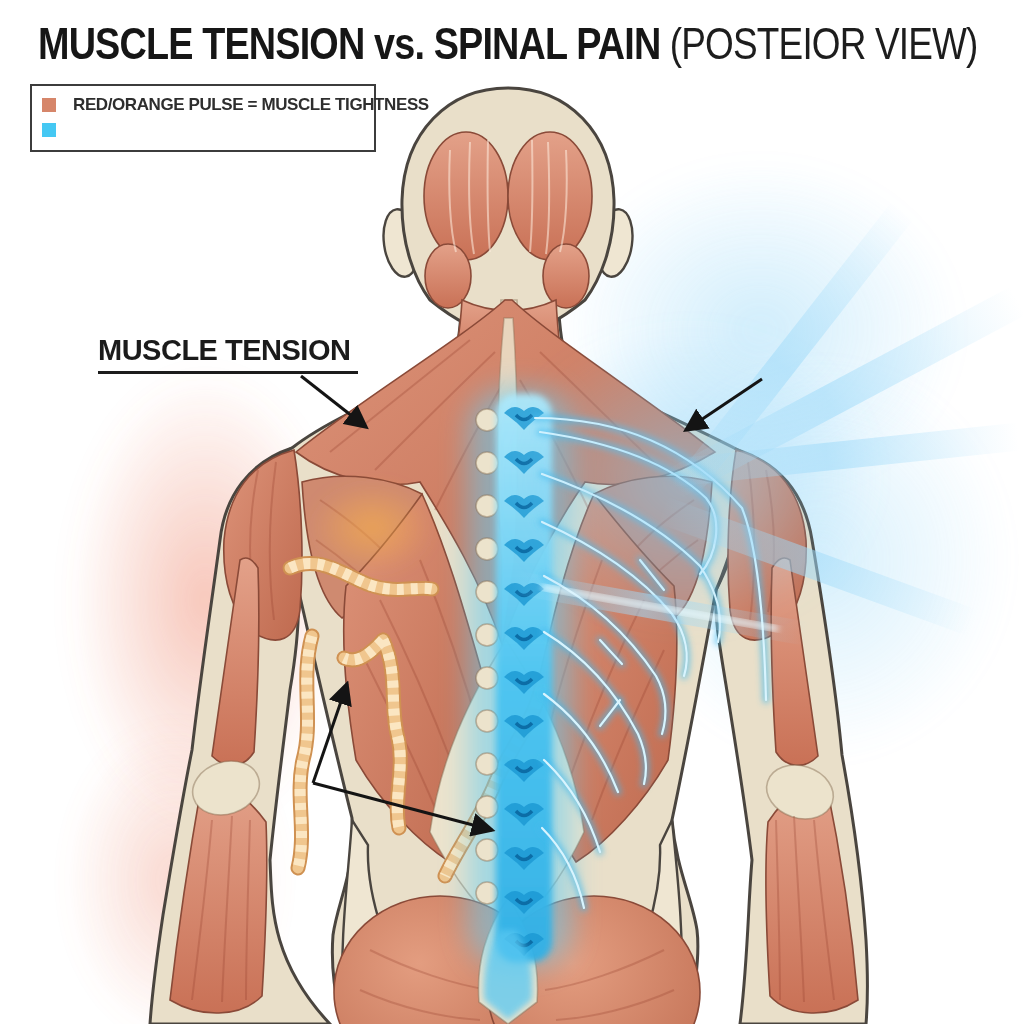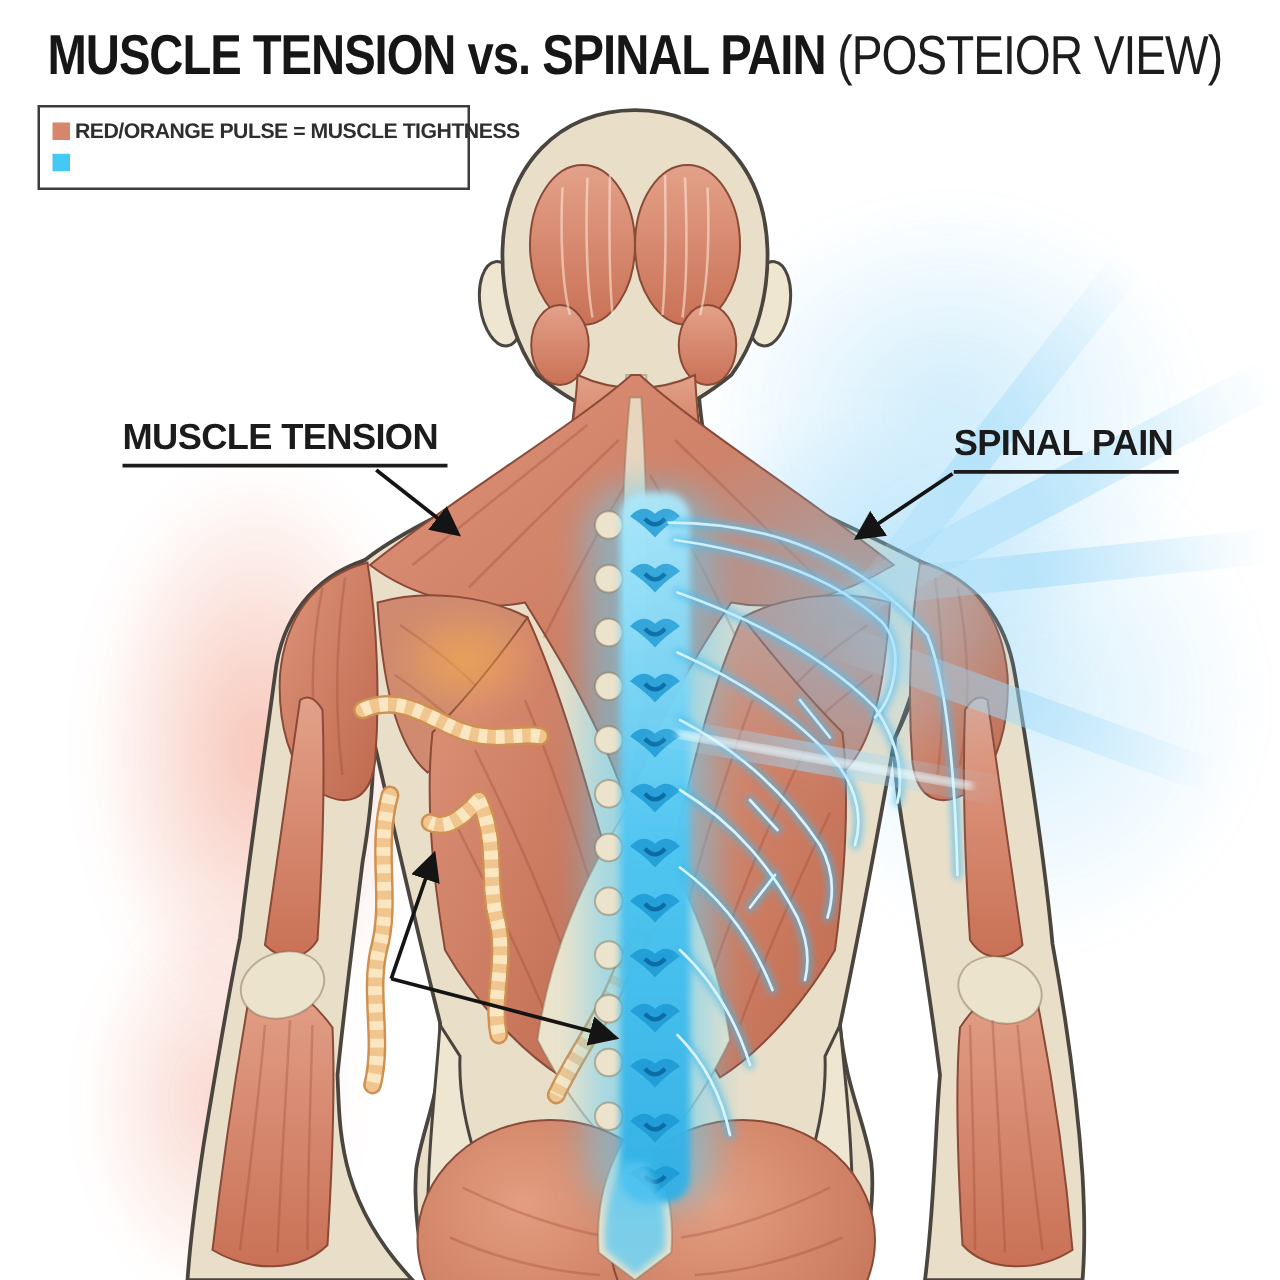--- a/index.html
+++ b/index.html
@@ -9,21 +9,21 @@
   svg{position:absolute;left:0;top:0;}
 
   
   .title{position:absolute;left:38px;top:18px;white-space:nowrap;
          transform:scaleX(.84);transform-origin:left top;color:#161616;}
   .title .t-main{font-size:45px;font-weight:800;letter-spacing:-1px;}
   .title .t-suffix{font-size:44px;font-weight:400;letter-spacing:-1px;color:#1d1d1d;}
 
   .legend{position:absolute;left:30px;top:84px;width:346px;border:2px solid #3c3c3c;
           background:#ffffff;padding:6px 10px 8px 10px;box-sizing:border-box;}
-  .legend-row{display:flex;align-items:center;gap:4px;height:25px;}
+  .legend-row{display:flex;align-items:center;gap:17px;height:25px;}
   .legend-swatch{width:14px;height:14px;flex:0 0 14px;}
   .legend-label{font-size:17px;font-weight:700;letter-spacing:-0.4px;color:#2e2e2e;white-space:nowrap;}
 
   .callout{position:absolute;color:#1b1b1b;font-weight:600;font-size:29px;letter-spacing:-0.5px;
            white-space:nowrap;border-bottom:3px solid #1c1c1c;padding-bottom:6px;line-height:1;}
   .callout.muscle{left:98px;top:336px;padding-right:8px;}
   .callout.spinal{left:763px;top:341px;padding-right:4px;}
 
   
   .skin{fill:#e9dfc9;stroke:#4a453f;stroke-width:3;}
@@ -308,15 +308,14 @@
     <div class="legend-row">
       <span class="legend-swatch" style="background: rgb(214, 134, 106);"></span>
       <span class="legend-label">RED/ORANGE PULSE = MUSCLE TIGHTNESS</span>
     </div>
     <div class="legend-row">
       <span class="legend-swatch" style="background: rgb(69, 200, 243);"></span>
     </div>
   </div>
 
   <div class="callout muscle">MUSCLE TENSION</div>
-  <div class="callout spinal">SPINAL PAIN</div>
 
 </div>
 
 </body></html>

